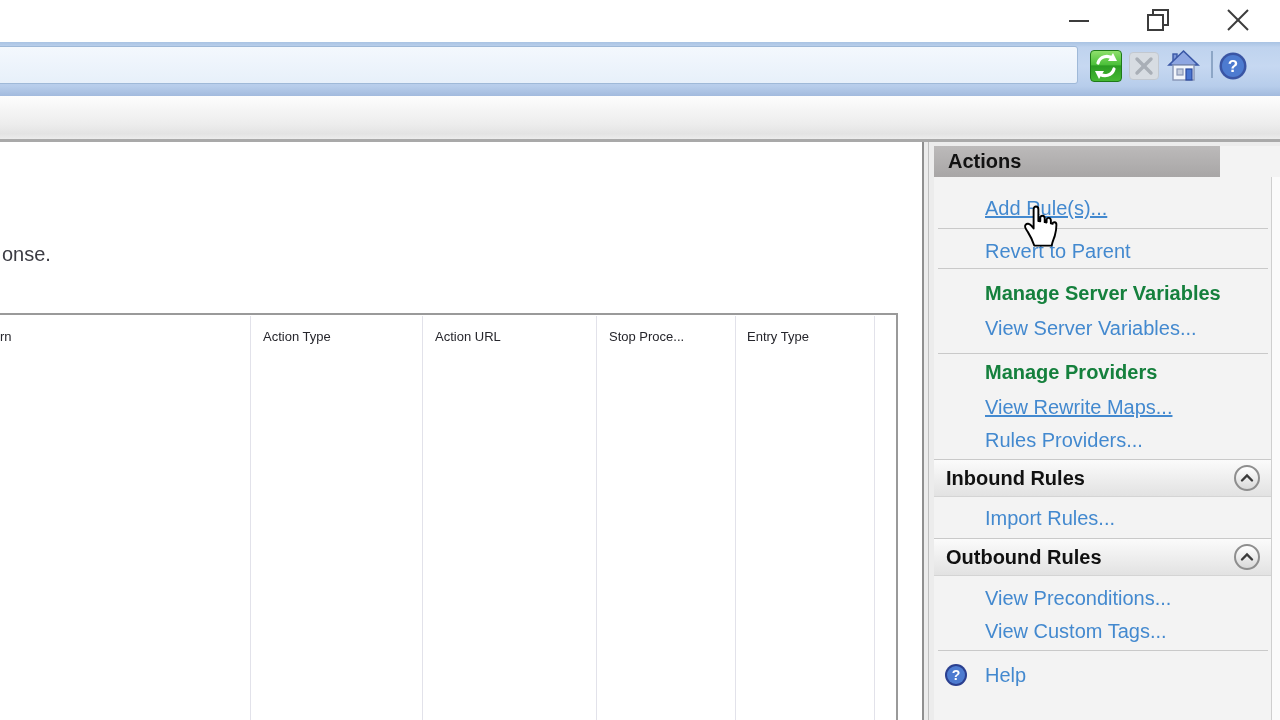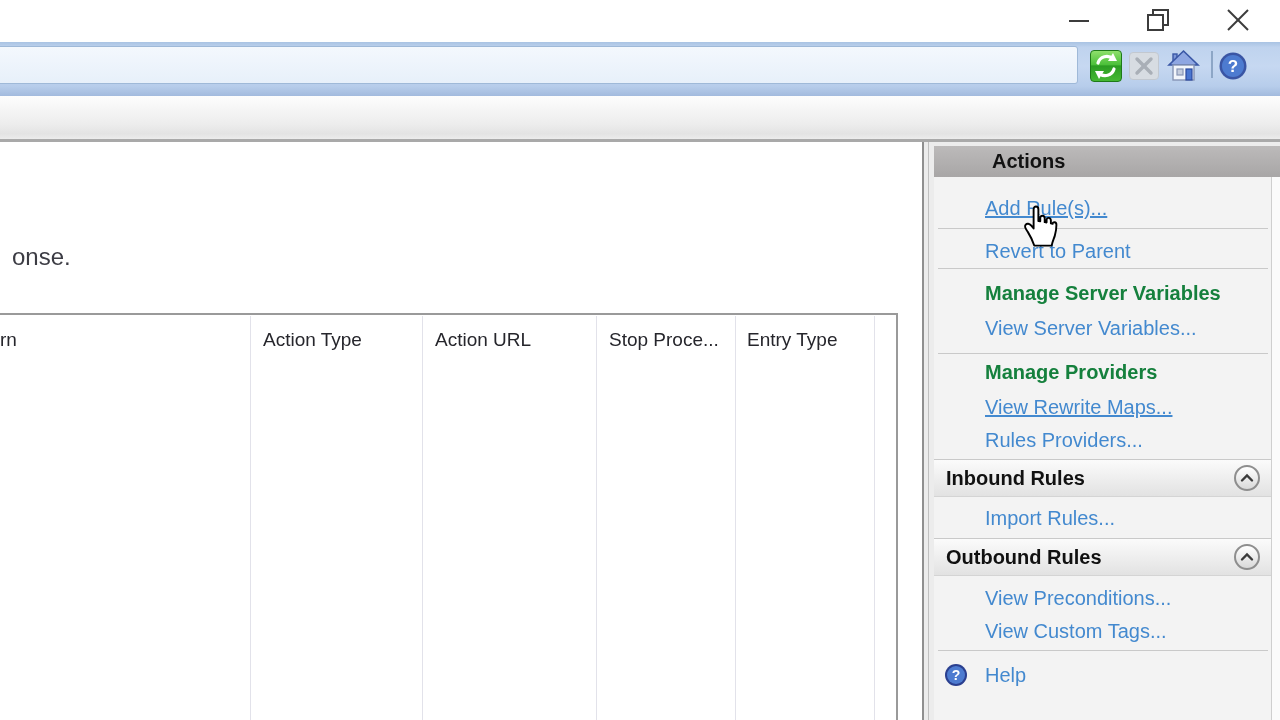--- a/index.html
+++ b/index.html
@@ -31,32 +31,32 @@
 
   
   #feature-strip { position:absolute; left:0; top:96px; width:1280px; height:46px;
     background:linear-gradient(180deg,#fdfdfd 0%,#ededed 65%,#e3e3e3 88%,#ececec 100%);
     border-bottom:3px solid #a9a9a9; }
 
   
   #main-panel { position:absolute; left:0; top:142px; width:924px; height:578px; background:#ffffff;
     border-right:2px solid #8f8f8f; }
   #panel-gap-line { position:absolute; left:928px; top:142px; width:1px; height:578px; background:#c0c0c0; }
-  #description { position:absolute; left:12px; top:243px; font-size:24px; color:#3c3c44; }
+  #description { position:absolute; left:2px; top:243px; font-size:20px; color:#3c3c44; }
   #table-top-border { position:absolute; left:0; top:313px; width:898px; height:2px; background:#9a9a9a; }
   #table-right-border { position:absolute; left:896px; top:313px; width:2px; height:407px; background:#9a9a9a; }
   .col-line { position:absolute; top:316px; width:1px; height:404px; background:#e2e2ea; }
-  .col-header { position:absolute; top:329px; font-size:19px; color:#26262c; white-space:nowrap; }
+  .col-header { position:absolute; top:329px; font-size:13px; color:#26262c; white-space:nowrap; }
 
   
   #actions-panel { position:absolute; left:934px; top:146px; width:346px; height:574px; background:#f3f3f3; }
   #actions-scroll-strip { position:absolute; left:1271px; top:177px; width:9px; height:543px;
     background:#fbfbfb; border-left:1px solid #cfcfcf; }
-  #actions-header { position:absolute; left:934px; top:146px; width:346px; height:31px;
-    background:linear-gradient(180deg,#bcbaba,#a8a6a6); display:flex; align-items:center;padding-left:44px; }
+  #actions-header { position:absolute; left:934px; top:146px; width:286px; height:31px;
+    background:linear-gradient(180deg,#bcbaba,#a8a6a6); display:flex; align-items:center; }
   #actions-header span { font-size:20px; font-weight:bold; color:#121212; margin-left:14px; }
   .ap-row { position:absolute; font-size:20px; line-height:26px; white-space:nowrap; cursor:default; }
   .ap-link { color:#4389cf; left:985px; }
   .ap-link.underlined { text-decoration:underline; }
   .ap-bold { color:#15803d; font-weight:bold; left:985px; }
   .ap-sep { position:absolute; left:938px; width:330px; height:1px; background:#c9c9c9; }
   .ap-section { position:absolute; left:934px; width:337px; height:38px;
     background:linear-gradient(180deg,#fbfbfb,#e2e2e2); border-top:1px solid #c9c9c9; border-bottom:1px solid #d4d4d4; }
   .ap-section-label { position:absolute; left:946px; font-size:20px; font-weight:bold; color:#111; line-height:26px; white-space:nowrap; }
   .chevron-btn { position:absolute; left:1234px; width:26px; height:26px; border-radius:50%;

